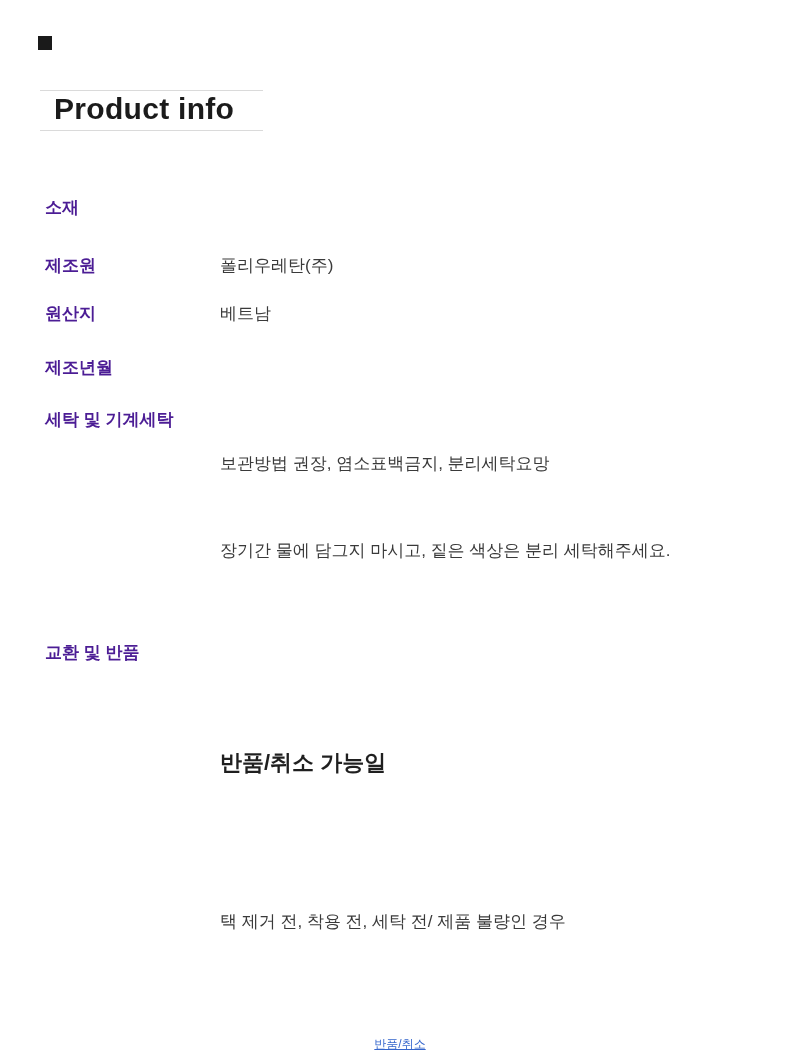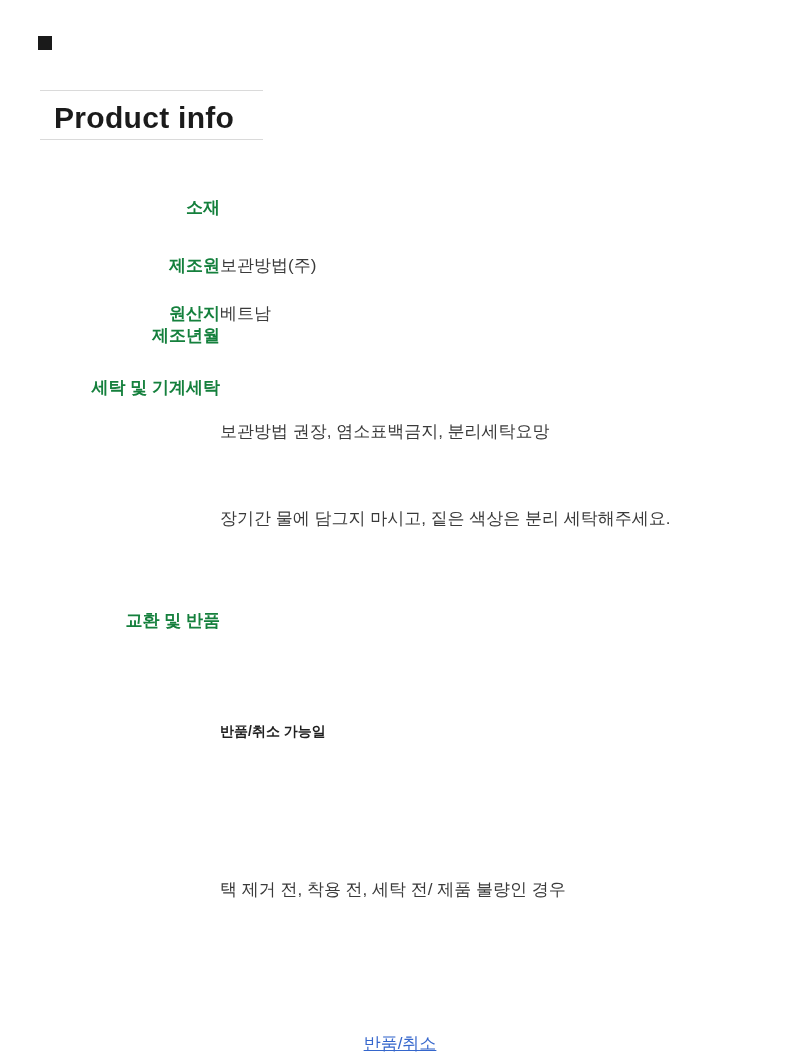--- a/index.html
+++ b/index.html
@@ -13,68 +13,68 @@
   }
   .corner-square {
     position: absolute; left: 38px; top: 36px;
     width: 14px; height: 14px; background: #1a1a1a;
   }
   .title-block {
     position: absolute; left: 40px; top: 90px;
     width: 223px; box-sizing: border-box;
     border-top: 1px solid #dadada;
     border-bottom: 1px solid #dadada;
-    padding: 14px 0 8px 14px;
+    padding: 5px 0 8px 14px;
   }
   .page-title {
     font-weight: bold; font-size: 30px; line-height: 26px;
     letter-spacing: 0.3px; color: #1b1b1b; white-space: nowrap;
   }
   .info { position: absolute; left: 45px; top: 197px; right: 36px; }
   .row { display: flex; align-items: flex-start; }
   .row-label {
-    flex: 0 0 175px; font-weight: bold; color: #15803d;
-    font-size: 17px; line-height: 22px; text-align: right;
+    flex: 0 0 175px; font-weight: bold; color: #4c1d95;
+    font-size: 17px; line-height: 22px;
   }
   .row-value {
     flex: 1 1 auto; font-size: 17px; line-height: 22px;
     color: #3a3a3a; white-space: pre-wrap;
   }
   .mb-material { margin-bottom: 36px; }
   .mb-maker    { margin-bottom: 26px; }
   .mb-origin   { }
-  .mb-date     { margin-bottom: 30px; }
+  .mb-date     { margin-bottom: 30px; margin-top: 32px; }
   .mb-care     { margin-bottom: 36px; }
   .care-line2  { margin-top: 21px; }
-  .rt-heading  { font-weight: bold; color: #1f1f1f; font-size: 14px; line-height: 22px; }
+  .rt-heading  { font-weight: bold; color: #1f1f1f; font-size: 22px; line-height: 22px; }
   .rt-lines    { margin-top: 24px; line-height: 32px; font-size: 17px; color: #3a3a3a; }
   .bottom-link {
     position: absolute; top: 1036px; left: 50%; transform: translateX(-50%);
-    font-size: 17px; color: #3566cc; text-decoration: underline;
+    font-size: 12px; color: #3566cc; text-decoration: underline;
     line-height: 16px; white-space: nowrap;
   }
 </style>
 </head>
 <body>
 
 <div class="corner-square"></div>
 
 <div class="title-block">
   <div class="page-title">Product info</div>
 </div>
 
 <div class="info">
 
   <div class="row mb-material">
     <div class="row-label">소재</div>
   </div>
 
   <div class="row mb-maker">
     <div class="row-label">제조원</div>
-    <div class="row-value">보관방법(주)</div>
+    <div class="row-value">폴리우레탄(주)</div>
   </div>
 
   <div class="row mb-origin">
     <div class="row-label">원산지</div>
     <div class="row-value">베트남</div>
   </div>
 
   <div class="row mb-date">
     <div class="row-label">제조년월</div>
   </div>

